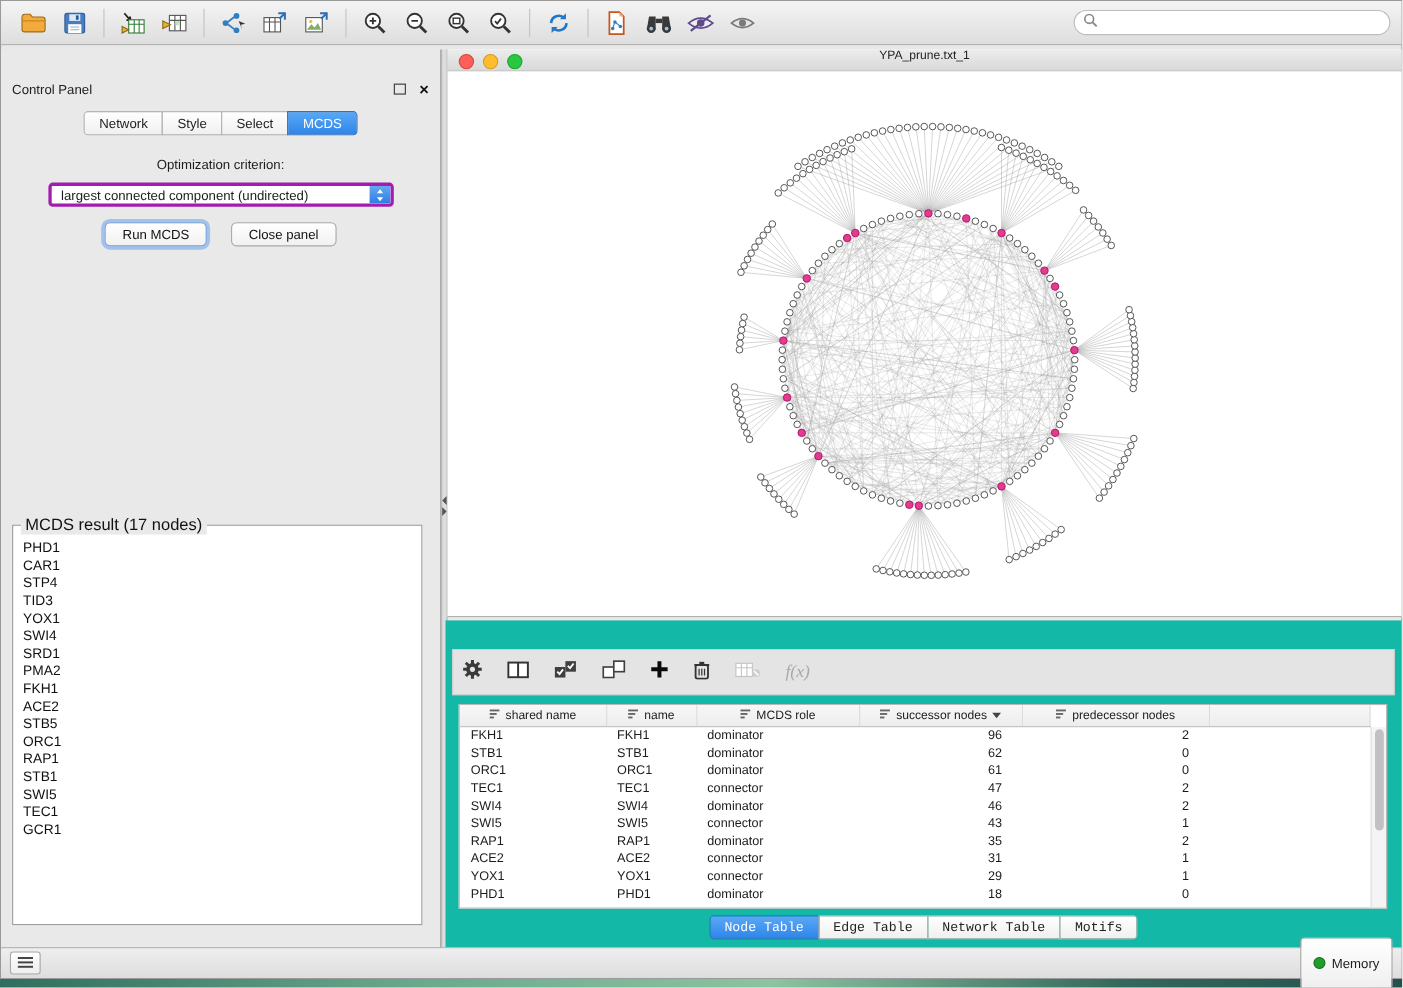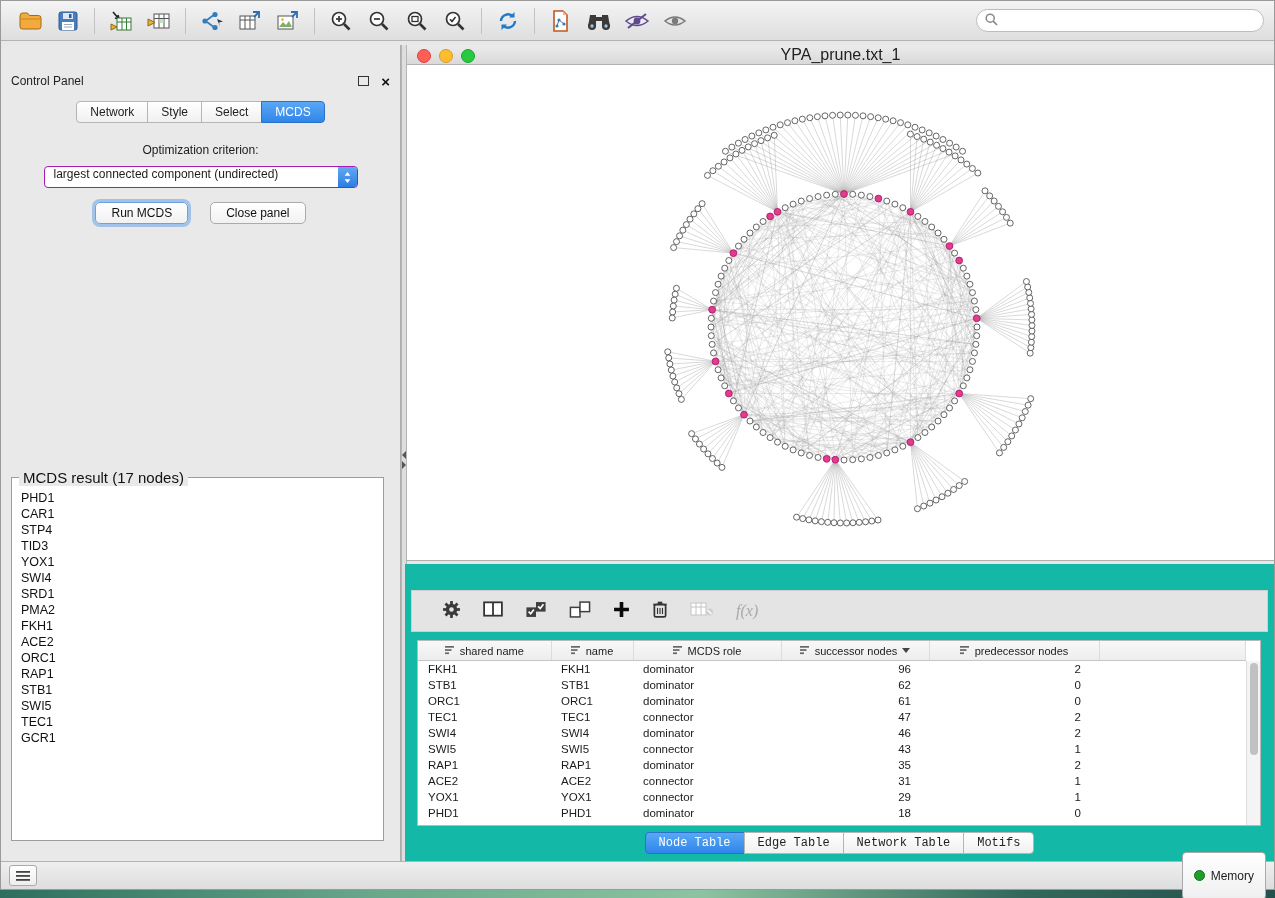--- a/index.html
+++ b/index.html
@@ -27,22 +27,22 @@
   .float-ic{width:9px;height:8px;border:1.5px solid #333;display:inline-block;margin-right:12px;}
   .close-ic{font-size:15px;font-weight:bold;color:#111;line-height:1;}
   .seg{display:inline-flex;}
   .seg .tab{font-size:12px;padding:3px 13px;background:linear-gradient(#ffffff,#f0f0f0);
     border:1px solid #b5b5b5;margin-left:-1px;color:#222;}
   .seg .tab:first-child{border-radius:4px 0 0 4px;margin-left:0;}
   .seg .tab:last-child{border-radius:0 4px 4px 0;}
   .seg .tab.active{background:linear-gradient(#5aa8f5,#2f85e9);border-color:#2a72c8;color:#fff;}
   .cp-tabs-row{text-align:center;margin-top:8px;}
   .opt-label{text-align:center;font-size:12px;margin-top:20px;}
-  .dropdown{width:314px;height:22px;margin:9px auto 0 auto;background:#fff;border:1px solid #a21caf;border-radius:4px;
-    display:flex;align-items:flex-start;overflow:hidden;box-sizing:border-box;}
+  .dropdown{width:314px;height:22px;margin:9px auto 0 auto;background:#fff;border:3px solid #a21caf;border-radius:4px;
+    display:flex;align-items:flex-end;overflow:hidden;box-sizing:border-box;}
   .dd-text{flex:1;font-size:12px;padding-left:9px;white-space:nowrap;}
   .dd-step{width:19px;height:100%;background:linear-gradient(#63a9f2,#2d7ce2);display:flex;align-items:center;justify-content:center;}
   .btn-row{display:flex;justify-content:center;gap:22px;margin-top:14px;}
   .btn{font-size:12px;padding:3px 15px;background:linear-gradient(#ffffff,#f1f1f1);border:1px solid #ababab;border-radius:5px;color:#111;}
   .btn.focused{box-shadow:0 0 0 3px rgba(104,163,233,.55);border-color:#6fa1e0;}
   fieldset.mcds{position:absolute;left:10px;right:16px;top:424px;bottom:20px;margin:0;padding:1px;
     border:1px solid #9d9d9d;background:#fff;}
   fieldset.mcds legend{font-size:15px;color:#111;background:#e9e9e9;padding:0 4px;margin-left:6px;}
   .mcds-list{height:100%;overflow:hidden;background:#fff;padding:3px 0 0 8px;box-sizing:border-box;}
   .mcds-item{font-size:12.5px;line-height:16px;color:#111;}
@@ -50,30 +50,30 @@
   
   .vsplit{position:absolute;left:400px;top:44px;width:6px;height:816px;background:#dedede;
     border-left:1px solid #b5b5b5;border-right:1px solid #b5b5b5;box-sizing:border-box;}
   .vsplit .arrows{position:absolute;top:404px;left:0;width:4px;}
   .tri-l{width:0;height:0;border-top:4px solid transparent;border-bottom:4px solid transparent;border-right:4px solid #555;margin:2px 0;}
   .tri-r{width:0;height:0;border-top:4px solid transparent;border-bottom:4px solid transparent;border-left:4px solid #555;margin:2px 0;}
 
   
   .net-window{position:absolute;left:406px;top:44px;right:0;height:516px;background:#fff;box-sizing:border-box;border-bottom:1px solid #b0b0b0;}
   .net-titlebar{position:relative;height:19px;background:linear-gradient(#ececec,#d9d9d9);border-bottom:1px solid #b3b3b3;
-    display:flex;align-items:center;justify-content:center;font-size:16px;color:#222;}
+    display:flex;justify-content:center;font-size:11px;color:#222;}
   .lights{position:absolute;left:10px;top:3.5px;display:flex;gap:8px;}
   .light{width:12px;height:12px;border-radius:50%;}
   .net-canvas{position:absolute;left:0;top:20px;right:0;bottom:0;background:#fff;}
   .net-canvas svg{display:block;}
 
   
   .table-panel{position:absolute;left:404px;top:563px;right:0;height:297px;background:#14b8a6;box-sizing:border-box;}
   .tp-toolbar{position:absolute;left:6px;right:6px;top:26px;height:42px;background:#e4e4e4;border:1px solid #cfcfcf;
-    display:flex;align-items:center;padding:0 30px;gap:22px;box-sizing:border-box;}
+    display:flex;align-items:center;padding:0 8px;gap:22px;box-sizing:border-box;}
   .fx{font-family:"Liberation Serif",serif;font-style:italic;font-size:16px;color:#a9a9a9;}
   .tp-table-wrap{position:absolute;left:12px;right:13px;top:76px;height:184px;background:#fff;border:1px solid #b9b9b9;overflow:hidden;}
   table.node-table{border-collapse:collapse;width:calc(100% - 14px);table-layout:fixed;}
   .node-table th{height:19px;font-size:11px;font-weight:normal;background:linear-gradient(#f8f8f8,#ededed);
     border-right:1px solid #dcdcdc;border-bottom:1px solid #c6c6c6;padding:0;}
   .th-inner{display:flex;align-items:center;justify-content:center;gap:5px;}
   .node-table td{height:16px;font-size:11.5px;padding:0;white-space:nowrap;overflow:hidden;}
   td.txt{padding-left:10px;}
   td.num{text-align:right;padding-right:18px;}
   .chev{width:0;height:0;border-left:4px solid transparent;border-right:4px solid transparent;border-top:5px solid #444;}
@@ -315,20 +315,21 @@
             <div class="mcds-item">PHD1</div>
             <div class="mcds-item">CAR1</div>
             <div class="mcds-item">STP4</div>
             <div class="mcds-item">TID3</div>
             <div class="mcds-item">YOX1</div>
             <div class="mcds-item">SWI4</div>
             <div class="mcds-item">SRD1</div>
             <div class="mcds-item">PMA2</div>
             <div class="mcds-item">FKH1</div>
             <div class="mcds-item">ACE2</div>
+            <div class="mcds-item">STB5</div>
             <div class="mcds-item">ORC1</div>
             <div class="mcds-item">RAP1</div>
             <div class="mcds-item">STB1</div>
             <div class="mcds-item">SWI5</div>
             <div class="mcds-item">TEC1</div>
             <div class="mcds-item">GCR1</div>
           </div>
       </fieldset>
     </div>
 

